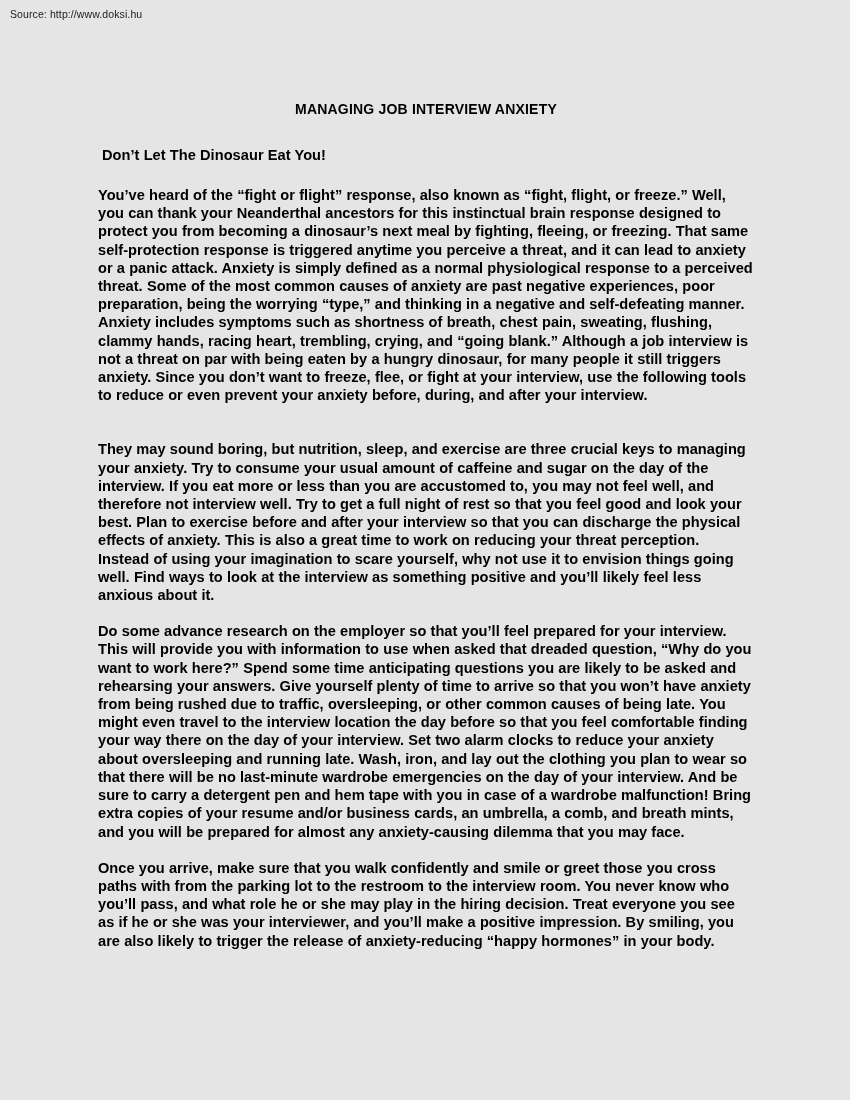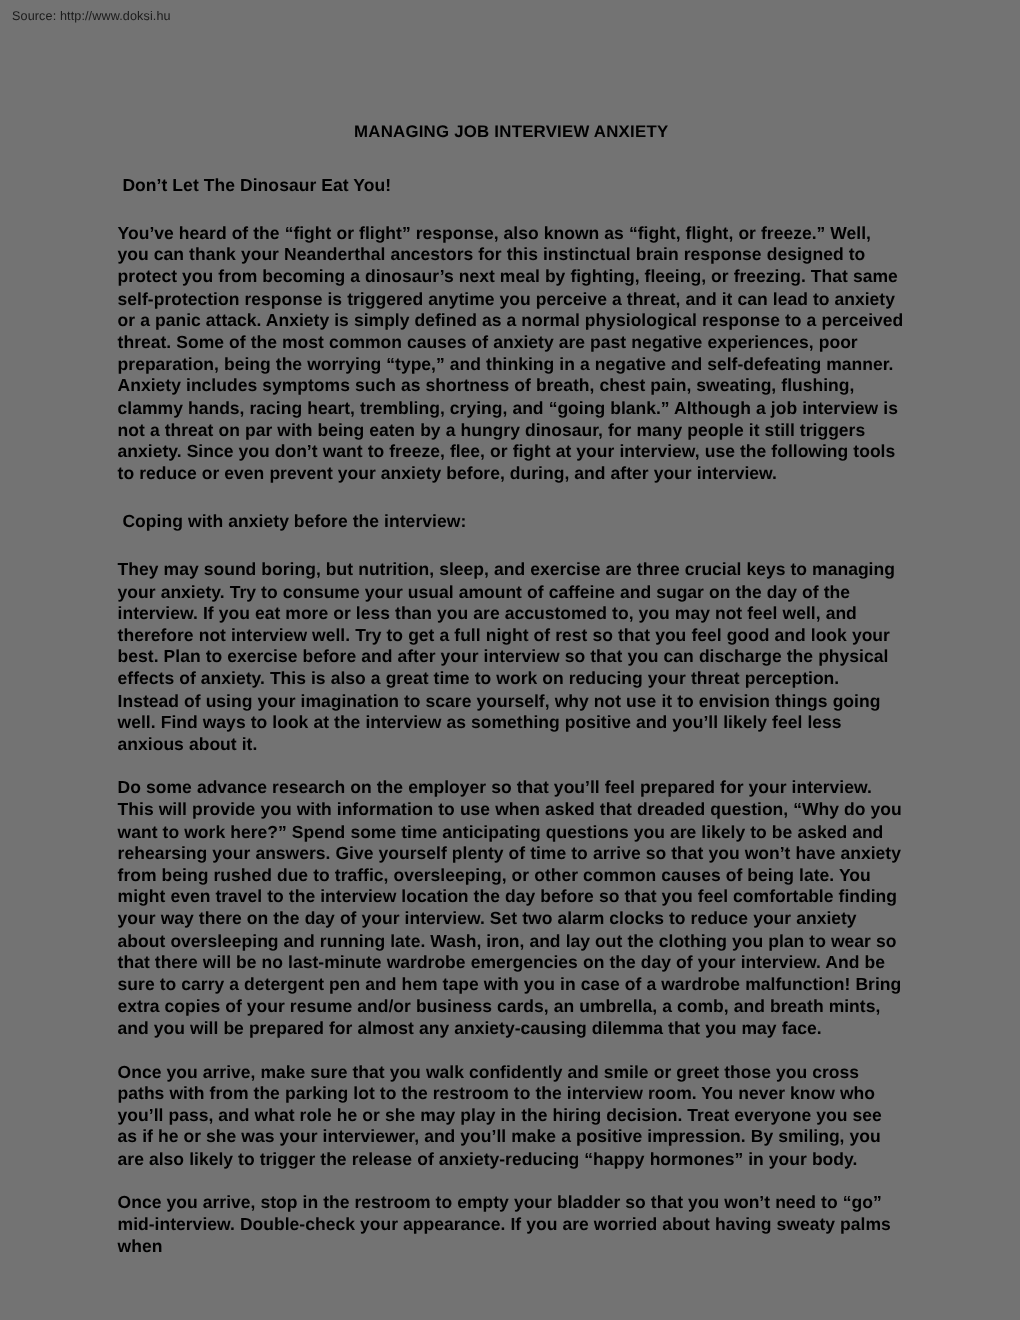--- a/index.html
+++ b/index.html
@@ -4,21 +4,21 @@
 <style>
   html, body {
     margin: 0;
     padding: 0;
     background: #ffffff;
   }
   .page {
     position: relative;
     width: 850px;
     height: 1100px;
-    background: #737373;
+    background: #e5e5e5;
     overflow: hidden;
     font-family: "Liberation Sans", sans-serif;
     color: #000000;
     box-sizing: border-box;
   }
   .source-line {
     position: absolute;
     top: 8px;
     left: 10px;
     font-size: 10.5px;
@@ -75,32 +75,30 @@
     <h1 class="doc-title">MANAGING JOB INTERVIEW ANXIETY</h1>
 
     <h2 class="section-heading">Don’t Let The Dinosaur Eat You!</h2>
 
     <div class="gap-after-heading"></div>
 
     <p class="body-para">You’ve heard of the “fight or flight” response, also known as “fight, flight, or freeze.”  Well, you can thank your Neanderthal ancestors for this instinctual brain response designed to protect you from becoming a dinosaur’s next meal by fighting, fleeing, or freezing.  That same self-protection response is triggered anytime you perceive a threat, and it can lead to anxiety or a panic attack. Anxiety is simply defined as a normal physiological response to a perceived threat.  Some of the most common causes of anxiety are past negative experiences, poor preparation, being the worrying “type,” and thinking in a negative and self-defeating manner. Anxiety includes symptoms such as shortness of breath, chest pain, sweating, flushing, clammy hands, racing heart, trembling, crying, and “going blank.”  Although a job interview is not a threat on par with being eaten by a hungry dinosaur, for many people it still triggers anxiety.  Since you don’t want to freeze, flee, or fight at your interview, use the following tools to reduce or even prevent your anxiety before, during, and after your interview.</p>
 
     <div class="gap-para"></div>
 
-    <h2 class="section-heading">Coping with anxiety before the interview:</h2>
 
     <div class="gap-after-heading"></div>
 
     <p class="body-para">They may sound boring, but nutrition, sleep, and exercise are three crucial keys to managing your anxiety.  Try to consume your usual amount of caffeine and sugar on the day of the interview.  If you eat more or less than you are accustomed to, you may not feel well, and therefore not interview well.  Try to get a full night of rest so that you feel good and look your best.  Plan to exercise before and after your interview so that you can discharge the physical effects of anxiety.  This is also a great time to work on reducing your threat perception.  Instead of using your imagination to scare yourself, why not use it to envision things going well.  Find ways to look at the interview as something positive and you’ll likely feel less anxious about it.</p>
 
     <div class="gap-para"></div>
 
     <p class="body-para">Do some advance research on the employer so that you’ll feel prepared for your interview.  This will provide you with information to use when asked that dreaded question, “Why do you want to work here?”  Spend some time anticipating questions you are likely to be asked and rehearsing your answers.  Give yourself plenty of time to arrive so that you won’t have anxiety from being rushed due to traffic, oversleeping, or other common causes of being late.  You might even travel to the interview location the day before so that you feel comfortable finding your way there on the day of your interview.  Set two alarm clocks to reduce your anxiety about oversleeping and running late.  Wash, iron, and lay out the clothing you plan to wear so that there will be no last-minute wardrobe emergencies on the day of your interview.  And be sure to carry a detergent pen and hem tape with you in case of a wardrobe malfunction!  Bring extra copies of your resume and/or business cards, an umbrella, a comb, and breath mints, and you will be prepared for almost any anxiety-causing dilemma that you may face.</p>
 
     <div class="gap-para"></div>
 
     <p class="body-para">Once you arrive, make sure that you walk confidently and smile or greet those you cross paths with from the parking lot to the restroom to the interview room.  You never know who you’ll pass, and what role he or she may play in the hiring decision.  Treat everyone you see as if he or she was your interviewer, and you’ll make a positive impression.  By smiling, you are also likely to trigger the release of anxiety-reducing “happy hormones” in your body.</p>
 
     <div class="gap-para"></div>
 
-    <p class="body-para">Once you arrive, stop in the restroom to empty your bladder so that you won’t need to “go” mid-interview.  Double-check your appearance.  If you are worried about having sweaty palms when</p>
 
   </div>
 </div>
 
 </body></html>

